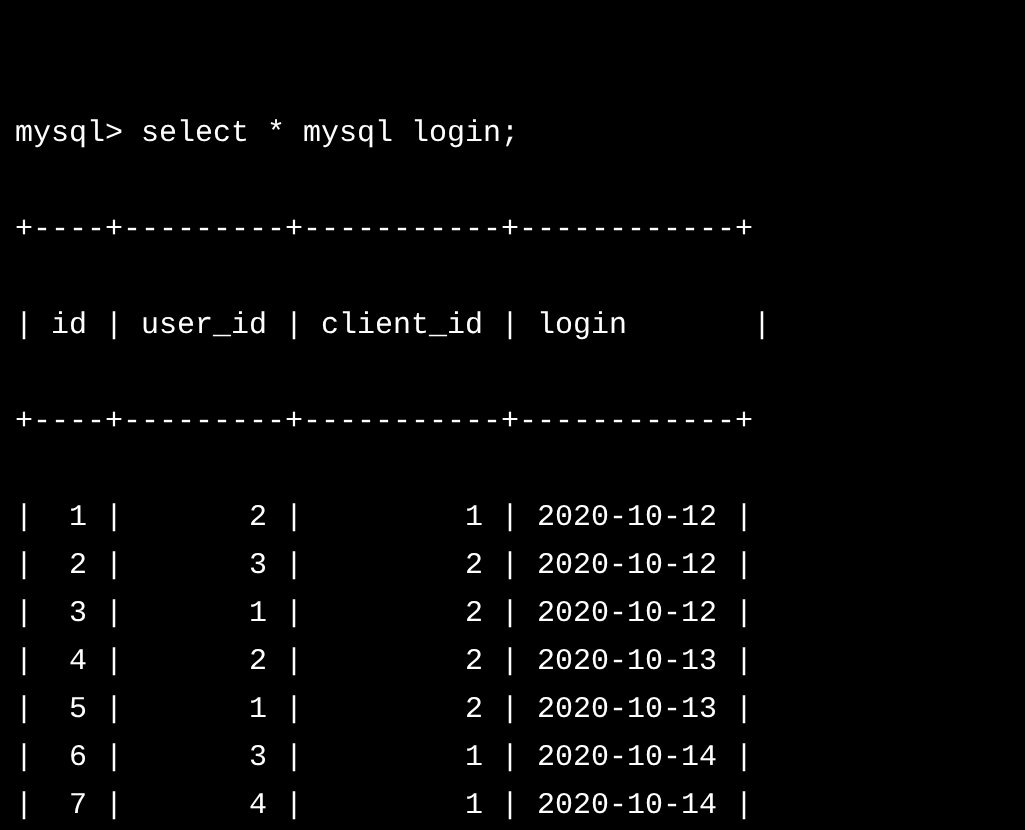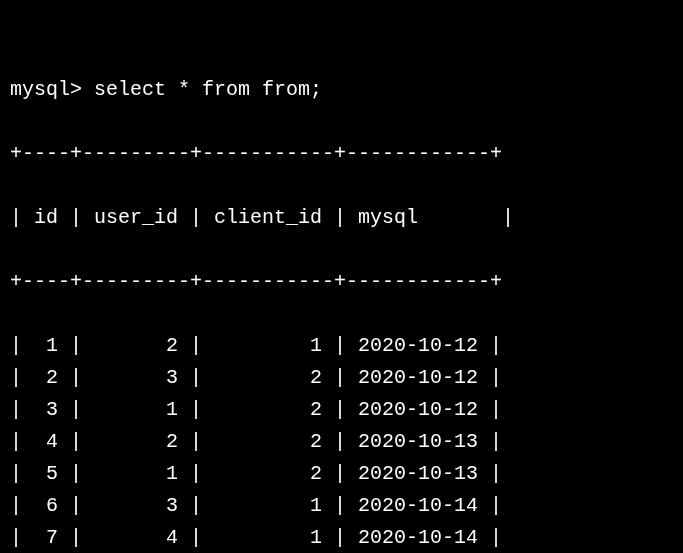--- a/index.html
+++ b/index.html
@@ -15,20 +15,20 @@
       box-sizing: border-box;
     }
     .prompt-line { }
     .divider { }
     .header-row { }
     .data-row { }
   </style>
 </head>
 <body>
 
-<div class="prompt-line"><span>mysql&gt; </span><span>select * from from;</span></div>
+<div class="prompt-line"><span>mysql&gt; </span><span>select * mysql login;</span></div>
 <div class="divider">+----+---------+-----------+------------+</div>
-<div class="header-row">| id | user_id | client_id | mysql       |</div>
+<div class="header-row">| id | user_id | client_id | login       |</div>
 <div class="divider">+----+---------+-----------+------------+</div>
 <div id="rows-container"><div class="data-row">|  1 |       2 |         1 | 2020-10-12 |</div><div class="data-row">|  2 |       3 |         2 | 2020-10-12 |</div><div class="data-row">|  3 |       1 |         2 | 2020-10-12 |</div><div class="data-row">|  4 |       2 |         2 | 2020-10-13 |</div><div class="data-row">|  5 |       1 |         2 | 2020-10-13 |</div><div class="data-row">|  6 |       3 |         1 | 2020-10-14 |</div><div class="data-row">|  7 |       4 |         1 | 2020-10-14 |</div></div>
 
 
 
 
 </body></html>

